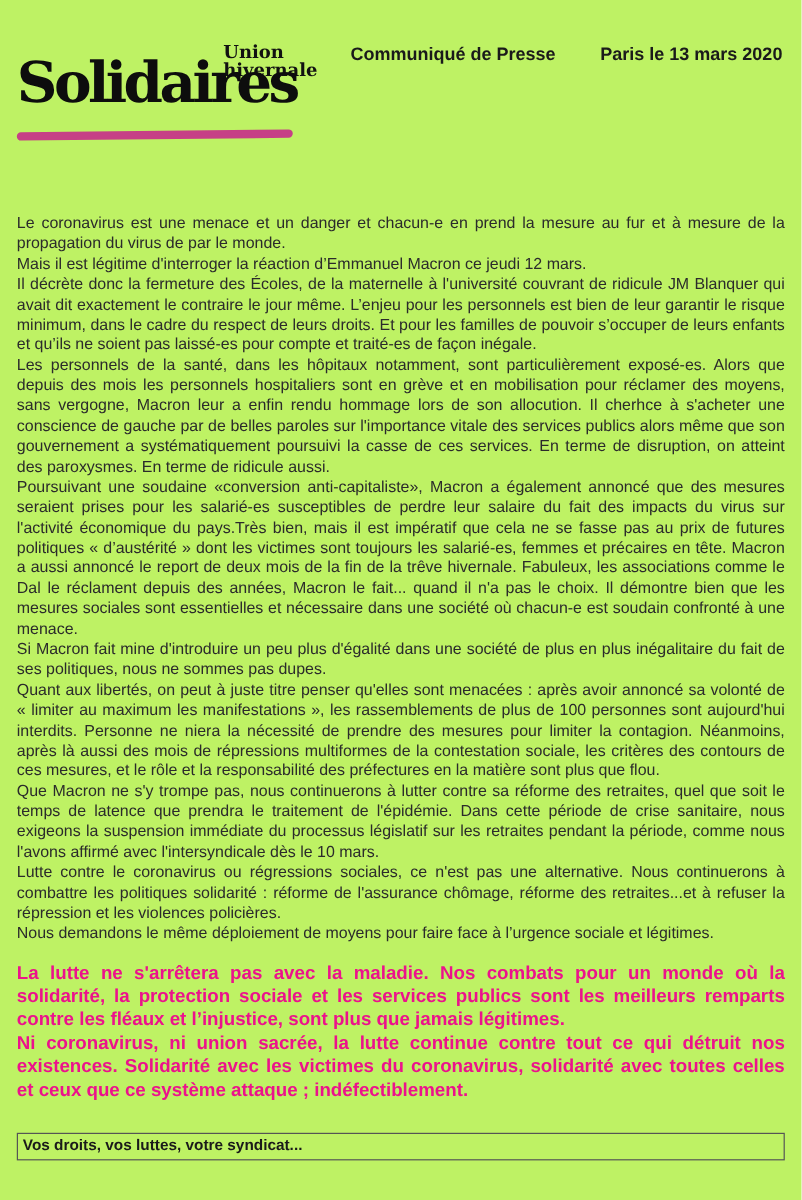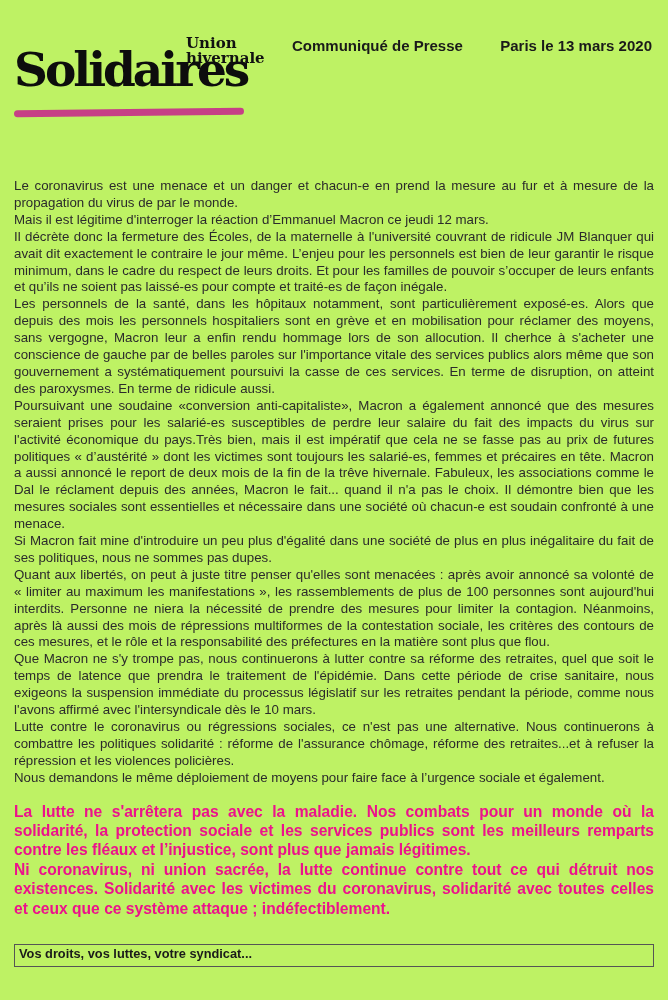--- a/index.html
+++ b/index.html
@@ -101,21 +101,21 @@
   <div class="body-text">
       <p>Le coronavirus est une menace et un danger et chacun-e en prend la mesure au fur et à mesure de la propagation du virus de par le monde.</p>
       <p>Mais il est légitime d'interroger la réaction d’Emmanuel Macron ce jeudi 12 mars.</p>
       <p class="gap">Il décrète donc la fermeture des Écoles, de la maternelle à l'université couvrant de ridicule JM Blanquer qui avait dit exactement le contraire le jour même. L’enjeu pour les personnels est bien de leur garantir le risque minimum, dans le cadre du respect de leurs droits.  Et pour les familles de pouvoir s’occuper de leurs enfants et qu’ils ne soient pas laissé-es pour compte et traité-es de façon inégale.</p>
       <p>Les personnels de la santé, dans les hôpitaux notamment, sont particulièrement exposé-es. Alors que depuis des mois les personnels hospitaliers sont en grève et en mobilisation pour réclamer des moyens, sans vergogne, Macron leur a enfin rendu hommage lors de son allocution. Il cherhce à s'acheter une conscience de gauche par de belles paroles sur l'importance vitale des services publics alors même que son gouvernement a systématiquement poursuivi la casse de ces services. En terme de disruption, on atteint des paroxysmes. En terme de ridicule aussi.</p>
       <p class="gap">Poursuivant une soudaine «conversion anti-capitaliste», Macron a également annoncé que des mesures seraient prises pour les salarié-es susceptibles de perdre leur salaire du fait des impacts du virus sur l'activité économique du pays.Très bien, mais il est impératif que cela ne se fasse pas au prix de futures politiques « d’austérité » dont les victimes sont toujours les salarié-es, femmes et précaires en tête. Macron a aussi annoncé le report de deux mois de la fin de la trêve hivernale. Fabuleux, les associations comme le Dal le réclament depuis des années, Macron le fait... quand il n'a pas le choix. Il démontre bien que les mesures sociales sont essentielles et nécessaire dans une société où chacun-e est soudain confronté à une menace.</p>
       <p>Si Macron fait mine d'introduire un peu plus d'égalité dans une société de plus en plus inégalitaire du fait de ses politiques, nous ne sommes pas dupes.</p>
       <p>Quant aux libertés, on peut à juste titre penser qu'elles sont menacées : après avoir annoncé sa volonté de « limiter au maximum les manifestations », les rassemblements de plus de 100 personnes sont aujourd'hui interdits. Personne ne niera la nécessité de prendre des mesures pour limiter la contagion. Néanmoins, après là aussi des mois de répressions multiformes de la contestation sociale, les critères des contours de ces mesures, et le rôle et la responsabilité des préfectures en la matière sont plus que flou.</p>
       <p>Que Macron ne s'y trompe pas, nous continuerons à lutter contre sa réforme des retraites, quel que soit le temps de latence que prendra le traitement de l'épidémie. Dans cette période de crise sanitaire, nous exigeons la suspension immédiate du processus législatif sur les retraites pendant la période, comme nous l'avons affirmé avec l'intersyndicale dès le 10 mars.</p>
       <p class="gap">Lutte contre le coronavirus ou régressions sociales, ce n'est pas une alternative. Nous continuerons à combattre les politiques solidarité : réforme de l'assurance chômage, réforme des retraites...et à refuser la répression et les violences policières.</p>
-      <p>Nous demandons le même déploiement de moyens pour faire face à l’urgence sociale et également.</p>
+      <p>Nous demandons le même déploiement de moyens pour faire face à l’urgence sociale et légitimes.</p>
     </div>
 
   <div class="highlight">
       <p style="color: rgb(236, 18, 140);">La lutte ne s'arrêtera pas avec la maladie. Nos combats pour un monde où la solidarité, la protection sociale et les services publics sont les meilleurs remparts contre les fléaux et l’injustice, sont plus que jamais légitimes.</p>
       <p style="color: rgb(236, 18, 140);">Ni coronavirus, ni union sacrée, la lutte continue contre tout ce qui détruit nos existences. Solidarité avec les victimes du coronavirus, solidarité avec toutes celles et ceux que ce système attaque ; indéfectiblement.</p>
     </div>
 
   <div class="footer-box">
     <div>Vos droits, vos luttes, votre syndicat...</div>
 

